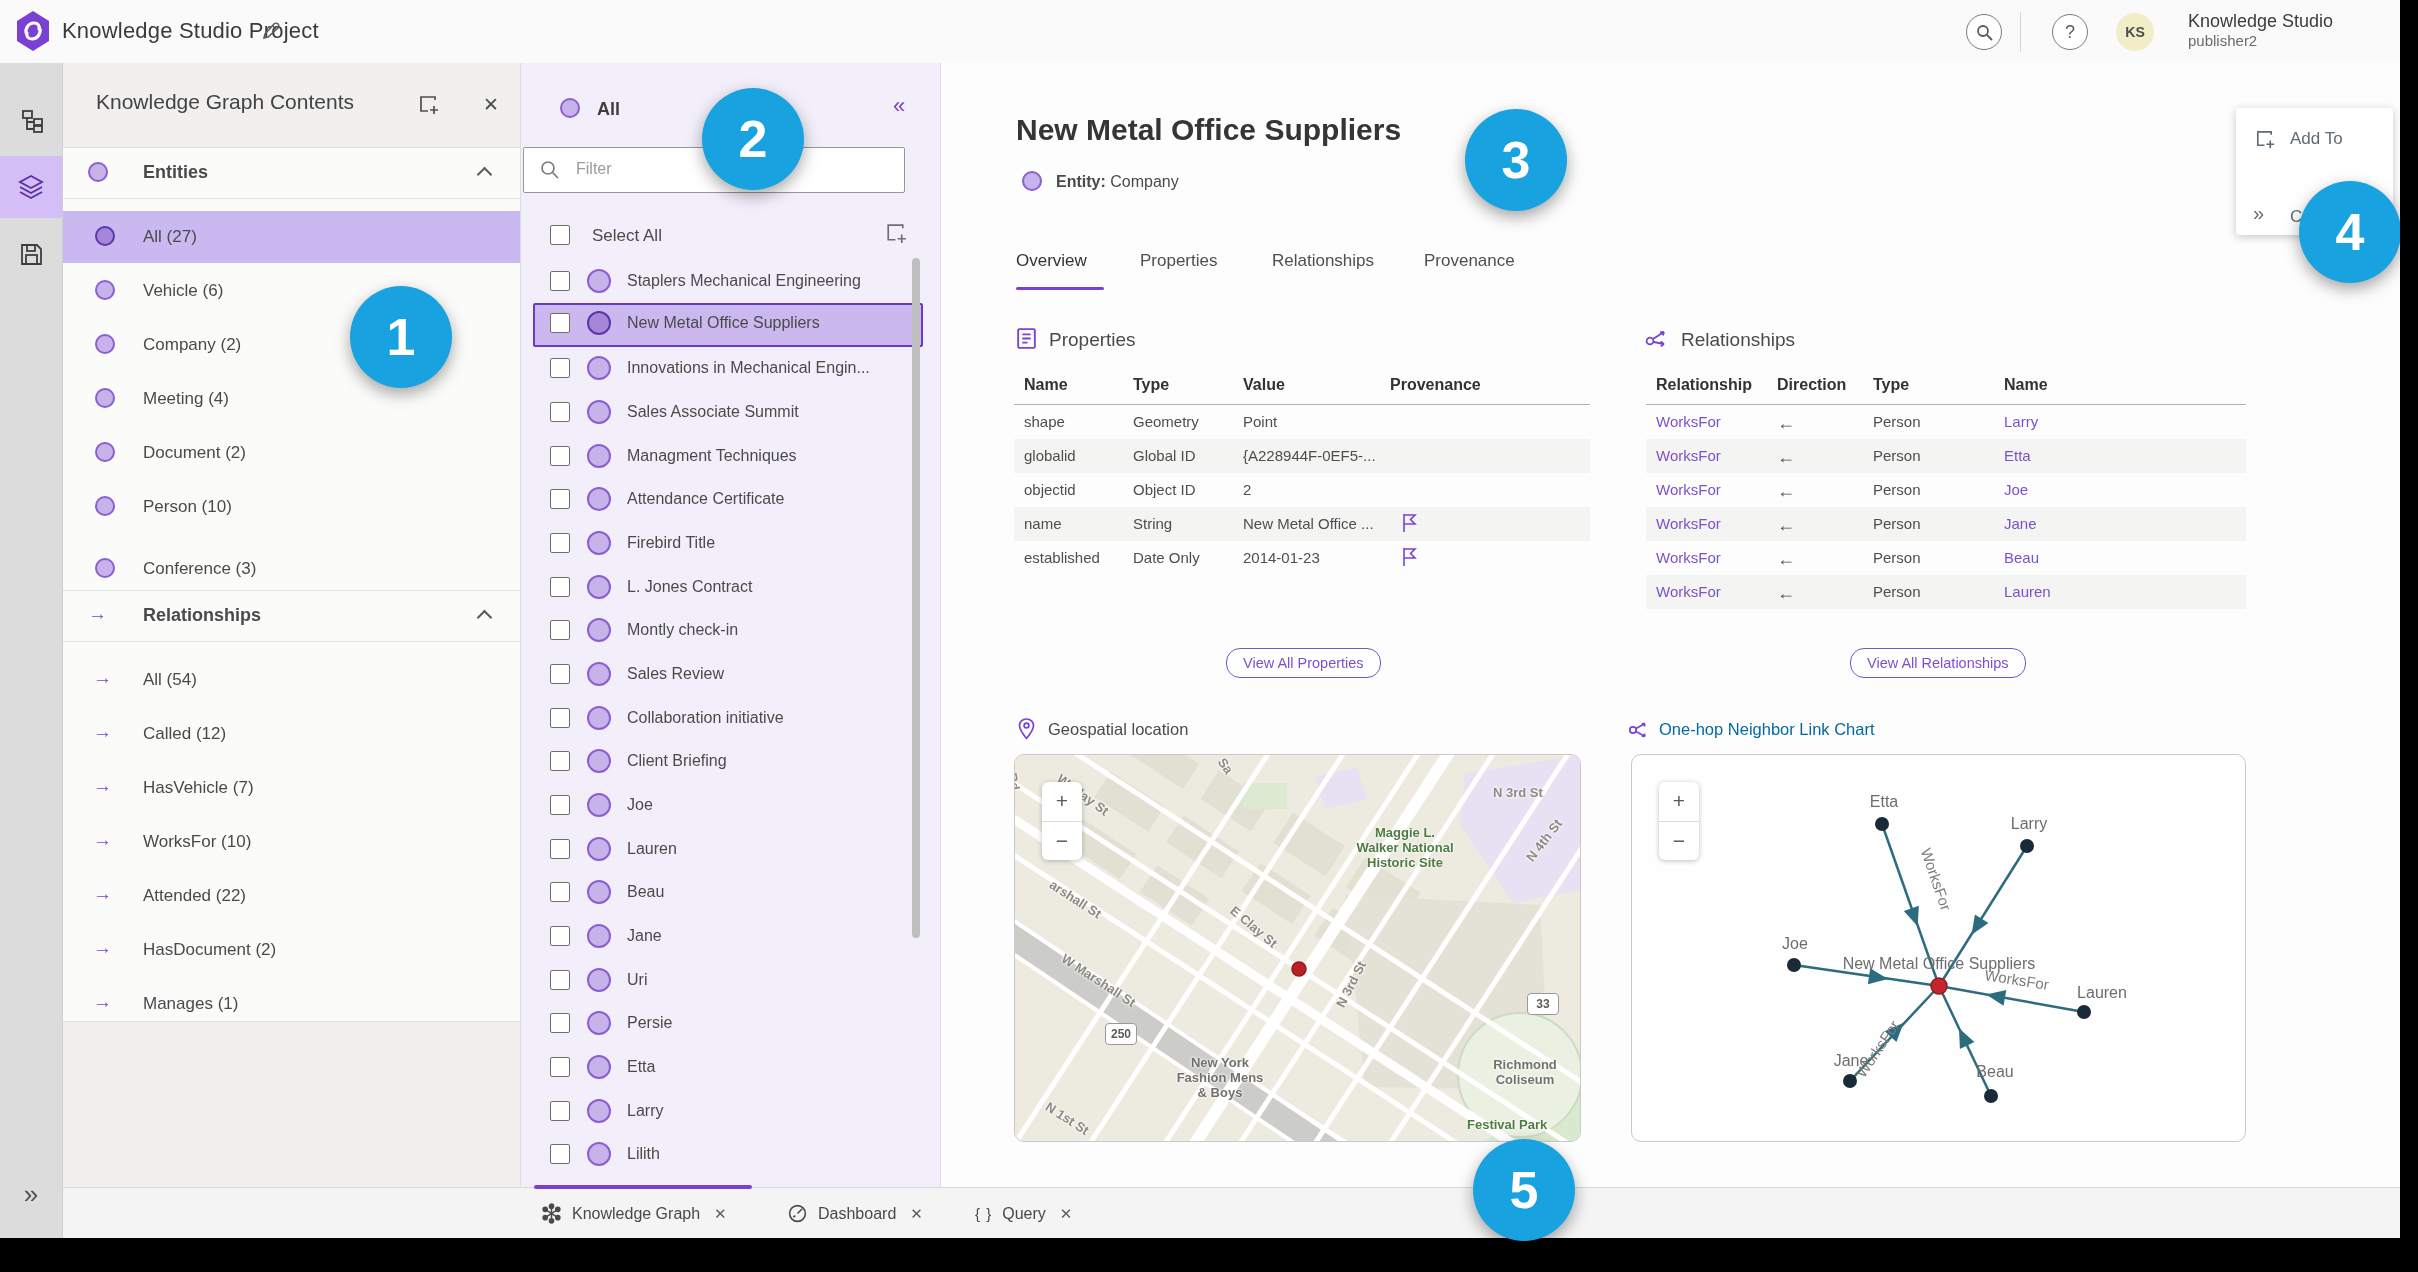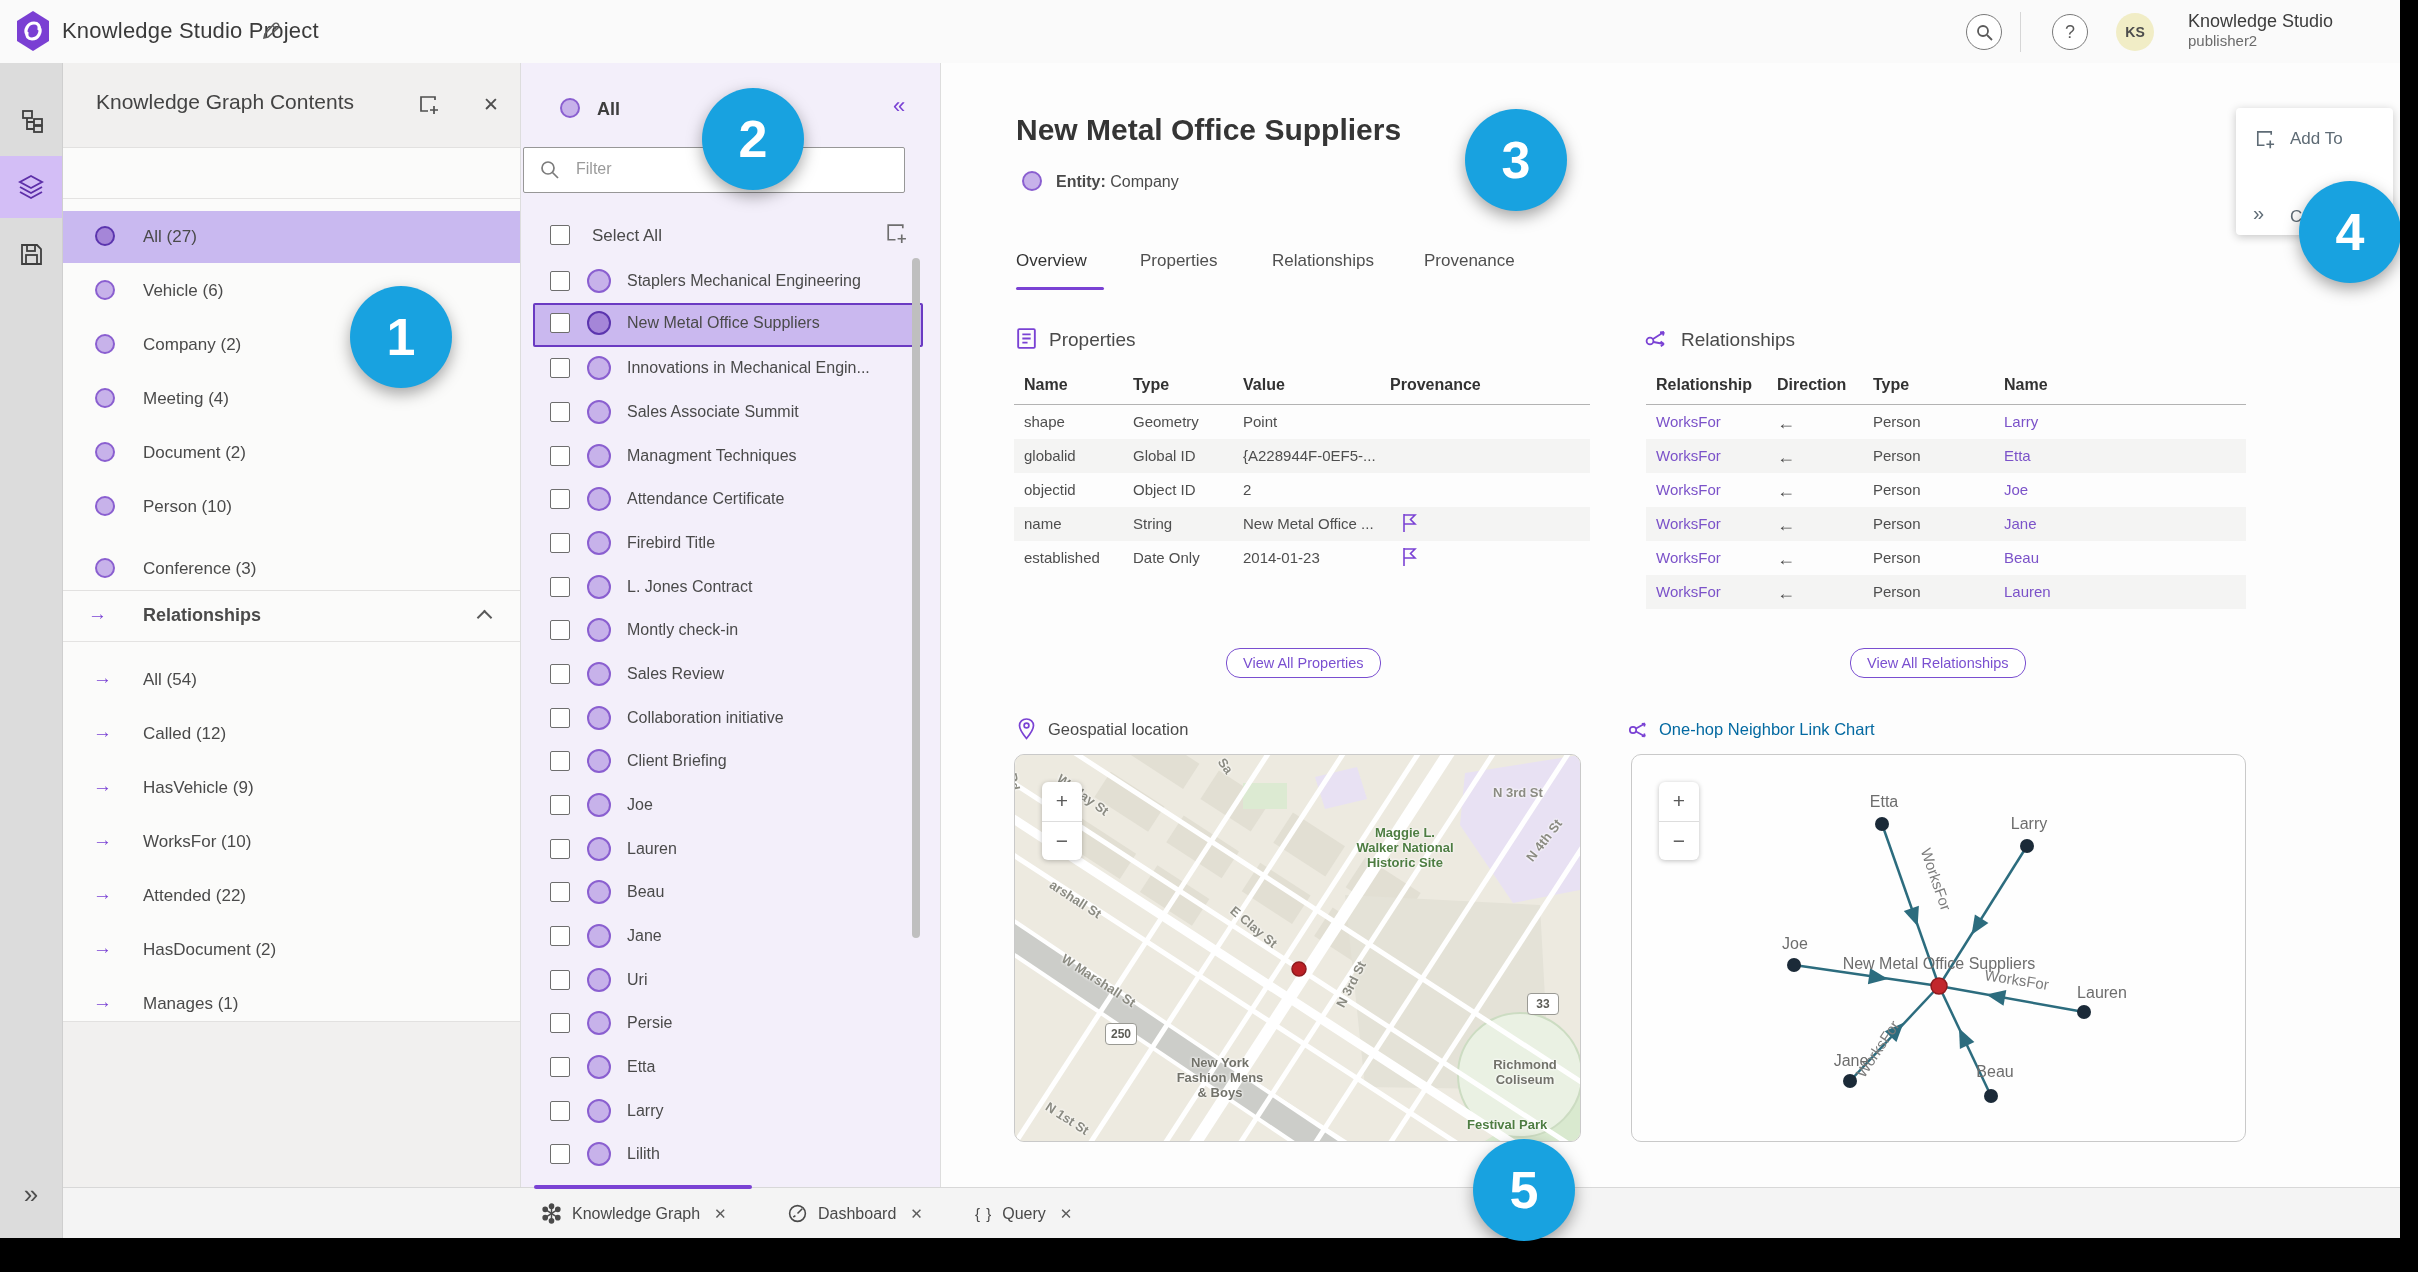--- a/index.html
+++ b/index.html
@@ -182,20 +182,25 @@
       <svg width="24" height="24" viewBox="0 0 24 24" stroke="#4f4f4f" stroke-width="1.7" fill="none">
         <path d="M19 7 V4 H5 V18 H12"></path>
             <path d="M18 13 V21 M14 17 H22"></path>
       </svg>
     </span>
     <span class="abs" style="left:420px;top:30px;font-size:19px;color:#4f4f4f;">
       <span>✕</span>
     </span>
 
     <div class="card" style="top:84px;height:503px;">
+      <div class="sec-head">
+        <span class="ent-dot" style="position:absolute;left:25px;top:14px;"></span>
+        <span class="sec-label">Entities</span>
+        <span class="chev-up"></span>
+      </div>
       <div class="sec-divider"></div>
       <div class="p1-row sel" style="top:63px;">
         <span class="ent-dot dark p1-dot"></span>
         <span class="p1-label">All (27)</span>
       </div>
       <div class="p1-row" style="top:117px;">
         <span class="ent-dot p1-dot"></span>
         <span class="p1-label">Vehicle (6)</span>
       </div>
       <div class="p1-row" style="top:171px;">
@@ -230,21 +235,21 @@
       <div class="p1-row" style="top:63px;">
         <span class="rel-arrow">→</span>
         <span class="p1-label">All (54)</span>
       </div>
       <div class="p1-row" style="top:117px;">
         <span class="rel-arrow">→</span>
         <span class="p1-label">Called (12)</span>
       </div>
       <div class="p1-row" style="top:171px;">
         <span class="rel-arrow">→</span>
-        <span class="p1-label">HasVehicle (9)</span>
+        <span class="p1-label">HasVehicle (7)</span>
       </div>
       <div class="p1-row" style="top:225px;">
         <span class="rel-arrow">→</span>
         <span class="p1-label">WorksFor (10)</span>
       </div>
       <div class="p1-row" style="top:279px;">
         <span class="rel-arrow">→</span>
         <span class="p1-label">Attended (22)</span>
       </div>
       <div class="p1-row" style="top:333px;">

